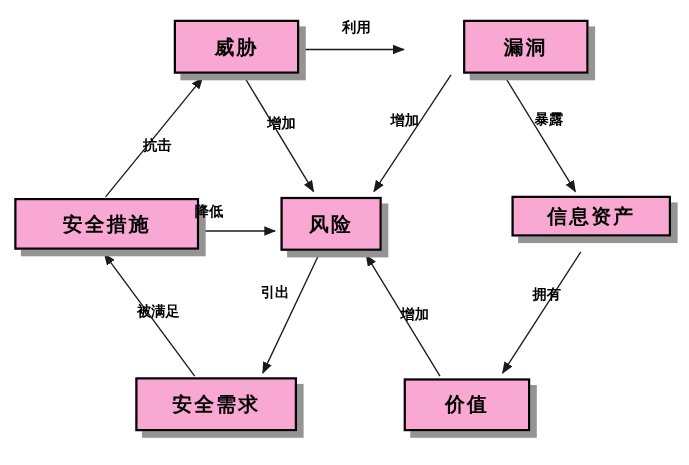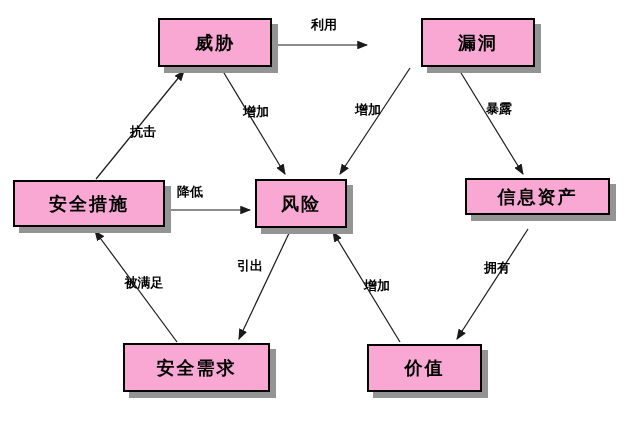--- a/index.html
+++ b/index.html
@@ -36,21 +36,21 @@
     align-items: center;
     justify-content: center;
     font-size: 18px;
     font-weight: bold;
     color: #000000;
     letter-spacing: 2px;
     white-space: nowrap;
   }
   .n-threat        { left: 158px; top: 18px;  width: 114px; height: 49px; }
   .n-vulnerability { left: 373px; top: 18px;  width: 114px; height: 49px; margin-left: 48px; }
-  .n-safeguards    { left: 13px;  top: 180px; width: 152px; height: 47px; }
+  .n-safeguards    { left: 13px;  top: 180px; width: 168px; height: 47px; }
   .n-risk          { left: 255px; top: 179px; width: 92px; height: 49px; }
   .n-assets        { left: 465px; top: 178px; width: 145px; height: 37px; }
   .n-requirements  { left: 123px; top: 343px; width: 147px; height: 49px; }
   .n-value         { left: 367px; top: 344px; width: 115px; height: 48px; }
   .elabel {
     position: absolute;
     transform: translate(-50%, -50%);
     font-size: 13px;
     font-weight: bold;
     color: #000000;

